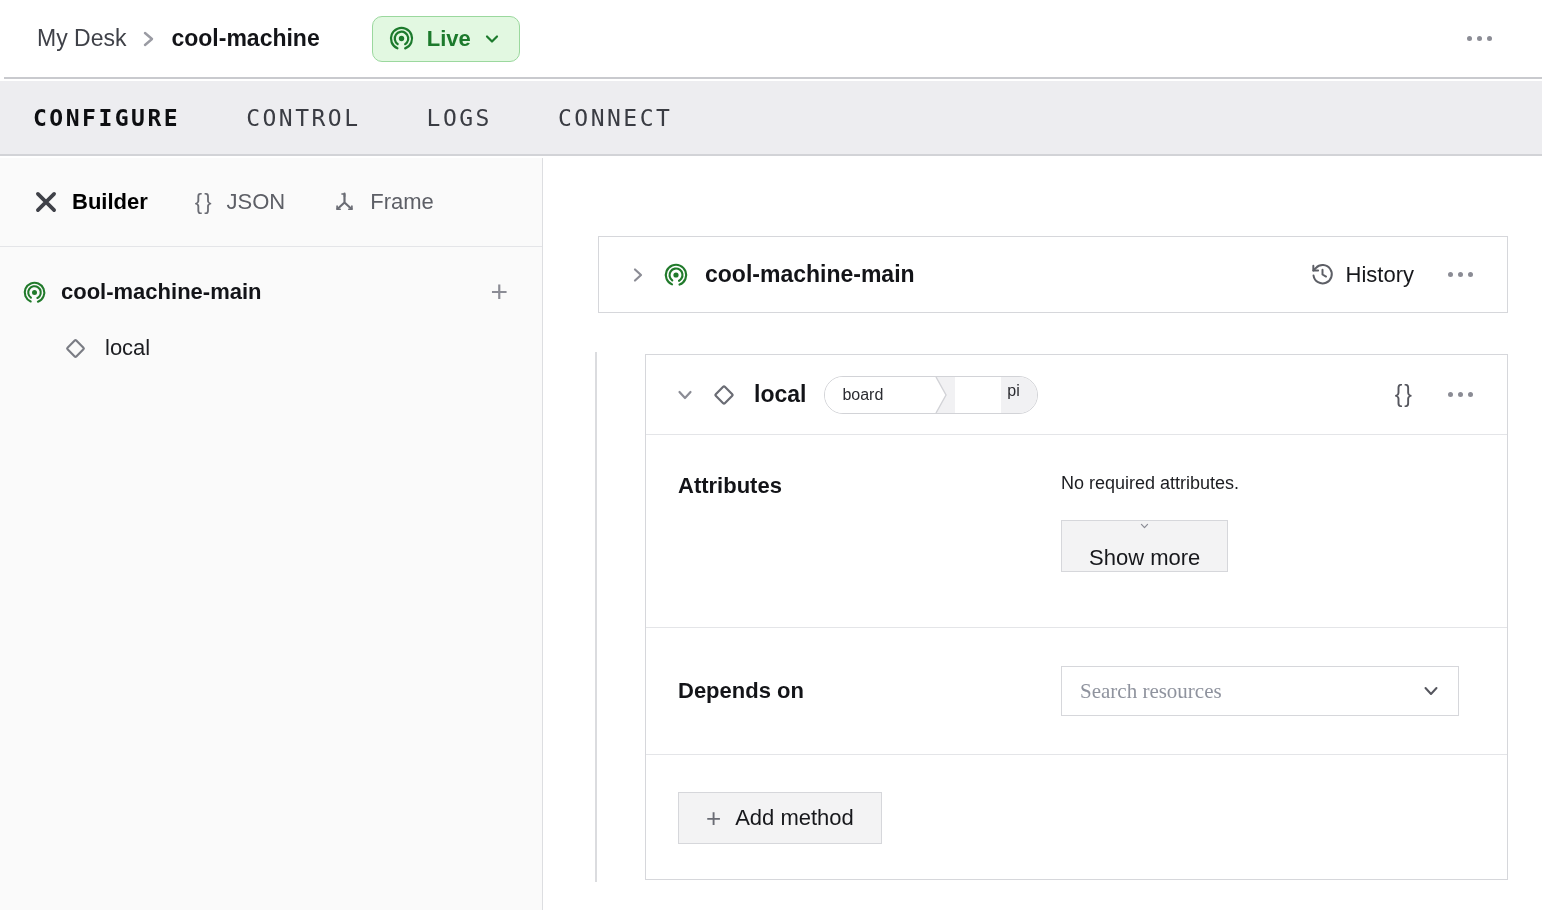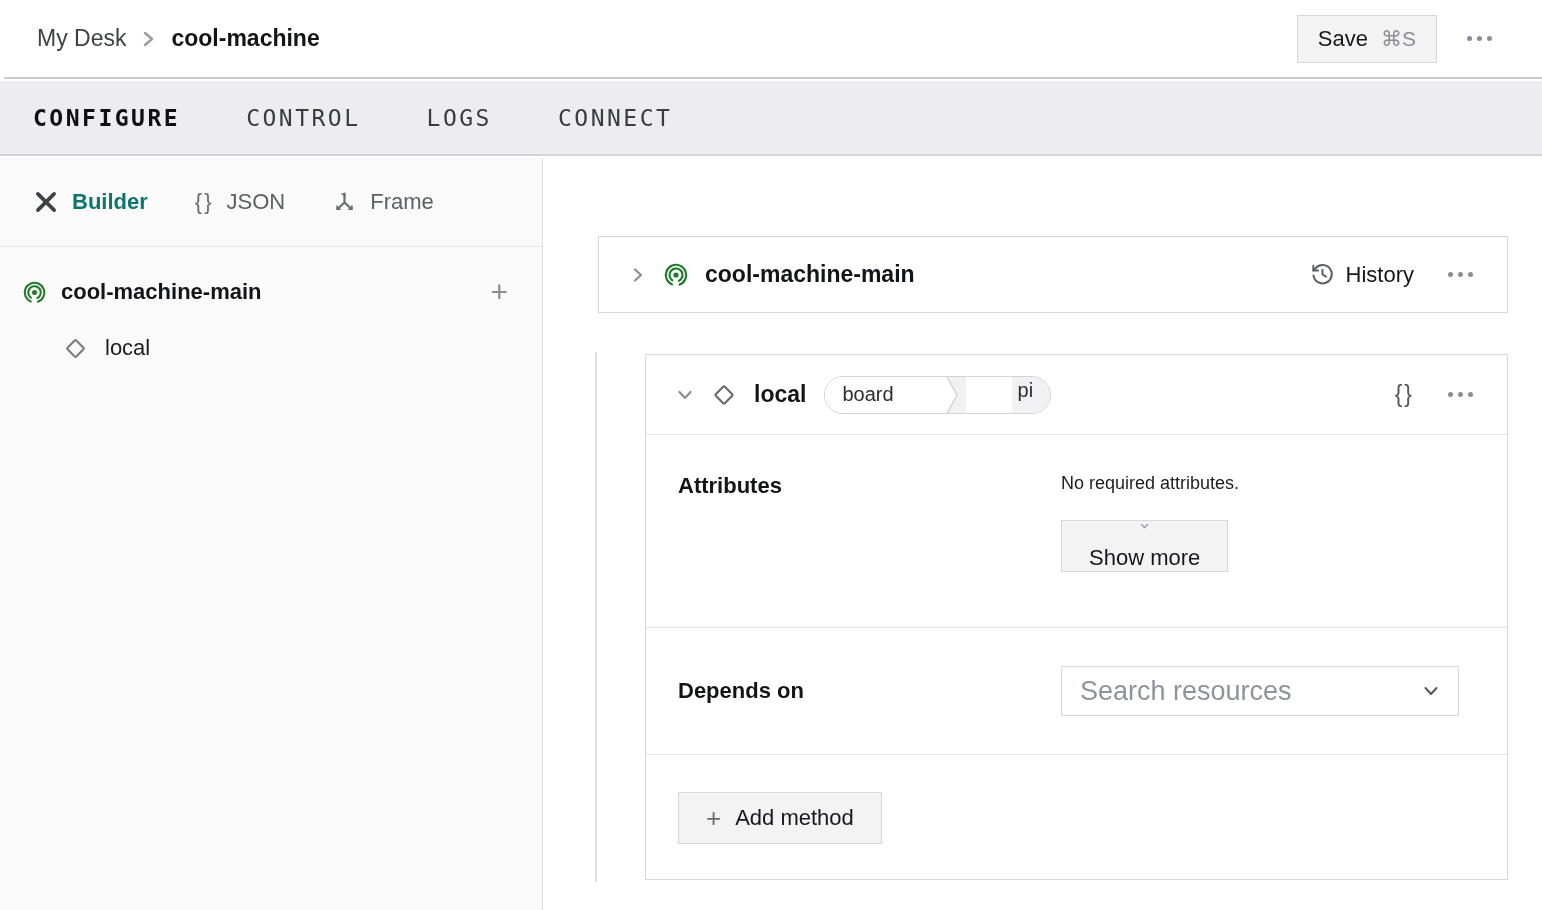--- a/index.html
+++ b/index.html
@@ -32,21 +32,21 @@
     font-size:23px; letter-spacing:2.5px; color:#3a3c43; padding:4px 0; }
   .tab.active { font-weight:700; color:#0e0f12; }
 
   
   .sidebar { position:absolute; left:0; top:158px; width:543px; height:752px; background:#fafafa;
     border-right:1px solid #dddee1; }
   .view-tabs { height:89px; display:flex; align-items:center; gap:47px; padding:0 33px;
     border-bottom:1px solid #e4e5e8; }
   .view-tab { display:flex; align-items:center; gap:13px; background:none; border:none; cursor:pointer;
     font-family:inherit; font-size:22px; color:#5d5f66; }
-  .view-tab.active { color:#0f766e; font-weight:700; }
+  .view-tab.active { color:#000000; font-weight:700; }
   .braces-glyph { font-size:22px; color:#6a6c74; letter-spacing:2px; }
   .tree { padding-top:16px; }
   .tree-row { display:flex; align-items:center; cursor:pointer; }
   .tree-row.machine { height:58px; padding:0 34px 0 22px; gap:14px; }
   .tree-row.machine .tree-label { font-size:22px; font-weight:700; color:#131418; }
   .tree-add { margin-left:auto; background:none; border:none; cursor:pointer;
     font-size:30px; font-weight:300; color:#8b8c95; line-height:1; }
   .tree-row.component { height:54px; padding-left:62px; gap:16px; }
   .tree-row.component .tree-label { font-size:22px; color:#1c1d21; }
 
@@ -60,64 +60,71 @@
   .history-btn { margin-left:auto; display:flex; align-items:center; gap:11px; background:none; border:none;
     cursor:pointer; font-family:inherit; font-size:22px; color:#17181c; }
   .machine-card .dots, .comp-header .dots { margin-left:30px; }
 
   .connector { position:absolute; left:52px; top:194px; width:2px; height:530px; background:#dbdcdf; }
 
   .component-card { left:102px; top:196px; width:863px; height:526px; }
   .comp-header { height:80px; display:flex; align-items:center; padding:0 30px; border-bottom:1px solid #e4e5e8; }
   .comp-header .card-title { margin-left:16px; }
   .badge { margin-left:18px; display:flex; align-items:stretch; height:38px; border:1px solid #d2d3d7;
-    border-radius:999px; overflow:hidden; font-size:20px; color:#2b2c31;gap:46px; }
+    border-radius:999px; overflow:hidden; font-size:16px; color:#2b2c31;gap:46px; }
   .badge .seg { display:flex; align-items:center; }
   .badge .seg-type { background:#fff; padding:0 6px 0 17px; }
   .badge .seg-model { background:#f1f1f3; padding:0 17px 8px 6px; }
   .comp-header .braces-btn { margin-left:auto; background:none; border:none; cursor:pointer;
     font-size:23px; color:#55565e; letter-spacing:2px; font-family:inherit; }
 
   .row { display:grid; grid-template-columns:383px 1fr; padding:0 30px 0 32px; border-bottom:1px solid #e4e5e8; }
   .row-label { font-size:22px; font-weight:600; color:#131418; }
   .row-attributes { height:193px; padding-top:38px; align-items:start; border-bottom:1px solid #e4e5e8; }
   .row-attributes .value-text { font-size:18px; color:#1c1d21; }
   .ghost-btn { display:inline-flex; align-items:center; gap:14px; height:52px; padding:0 27px;
     background:#f3f3f4; border:1px solid #d6d7db; font-family:inherit; font-size:22px; color:#17181c; cursor:pointer; }
   .show-more { margin-top:26px;flex-direction:column; }
   .row-depends { height:127px; align-items:center; }
   .select { width:398px; height:50px; background:#fff; border:1px solid #d6d7db; display:flex;
     align-items:center; padding:0 18px; cursor:pointer; }
-  .select .placeholder { font-size:27px; color:#8f939e; }
+  .select .placeholder { font-size:21px; color:#8f939e;font-family:Liberation Serif, serif; }
   .select svg { margin-left:auto; }
   .row-capture { height:126px; align-items:center; border-bottom:none; }
   .plus-glyph { font-size:26px; font-weight:300; color:#6a6c74; line-height:1; }
 
   svg { display:block; }
 </style>
 </head>
 <body>
 
 <div class="page">
 
   <header class="topbar">
     <nav class="breadcrumb">
       <a class="crumb-parent">My Desk</a>
       <svg class="crumb-sep" width="15" height="24" viewBox="0 0 15 24">
           <path d="M4 6l7 6-7 6" fill="none" stroke="#9a9ba3" stroke-width="2.4" stroke-linecap="round" stroke-linejoin="round"></path>
         </svg>
       <span class="crumb-current">cool-machine</span>
     </nav>
 
+    <button class="live-badge">
+      <svg width="27" height="27" viewBox="0 0 24 24">
+        <circle cx="12" cy="12" r="2.4" fill="#1c7a2c"></circle>
+        <circle cx="12" cy="12" r="6" fill="none" stroke="#1c7a2c" stroke-width="2" stroke-linecap="round" stroke-dasharray="30.4 7.3" transform="rotate(125 12 12)"></circle>
+        <circle cx="12" cy="12" r="9.4" fill="none" stroke="#1c7a2c" stroke-width="2" stroke-linecap="round" stroke-dasharray="51.6 7.5" transform="rotate(113 12 12)"></circle>
+      </svg>
+      <span>Live</span>
+      <svg width="18" height="18" viewBox="0 0 18 18">
+          <path d="M4 6.5l5 5 5-5" fill="none" stroke="#1c7a2c" stroke-width="2.2" stroke-linecap="round" stroke-linejoin="round"></path>
+        </svg>
+    </button>
 
     <div class="topbar-right">
-      <button class="save-btn">
-        <span class="save-word">Save</span>
-        <span class="kbd">⌘S</span>
-      </button>
       <button class="dots">
           <i></i>
           <i></i>
           <i></i>
         </button>
     </div>
   </header>
 
   <nav class="tabbar">
     <button class="tab active">CONFIGURE</button>

